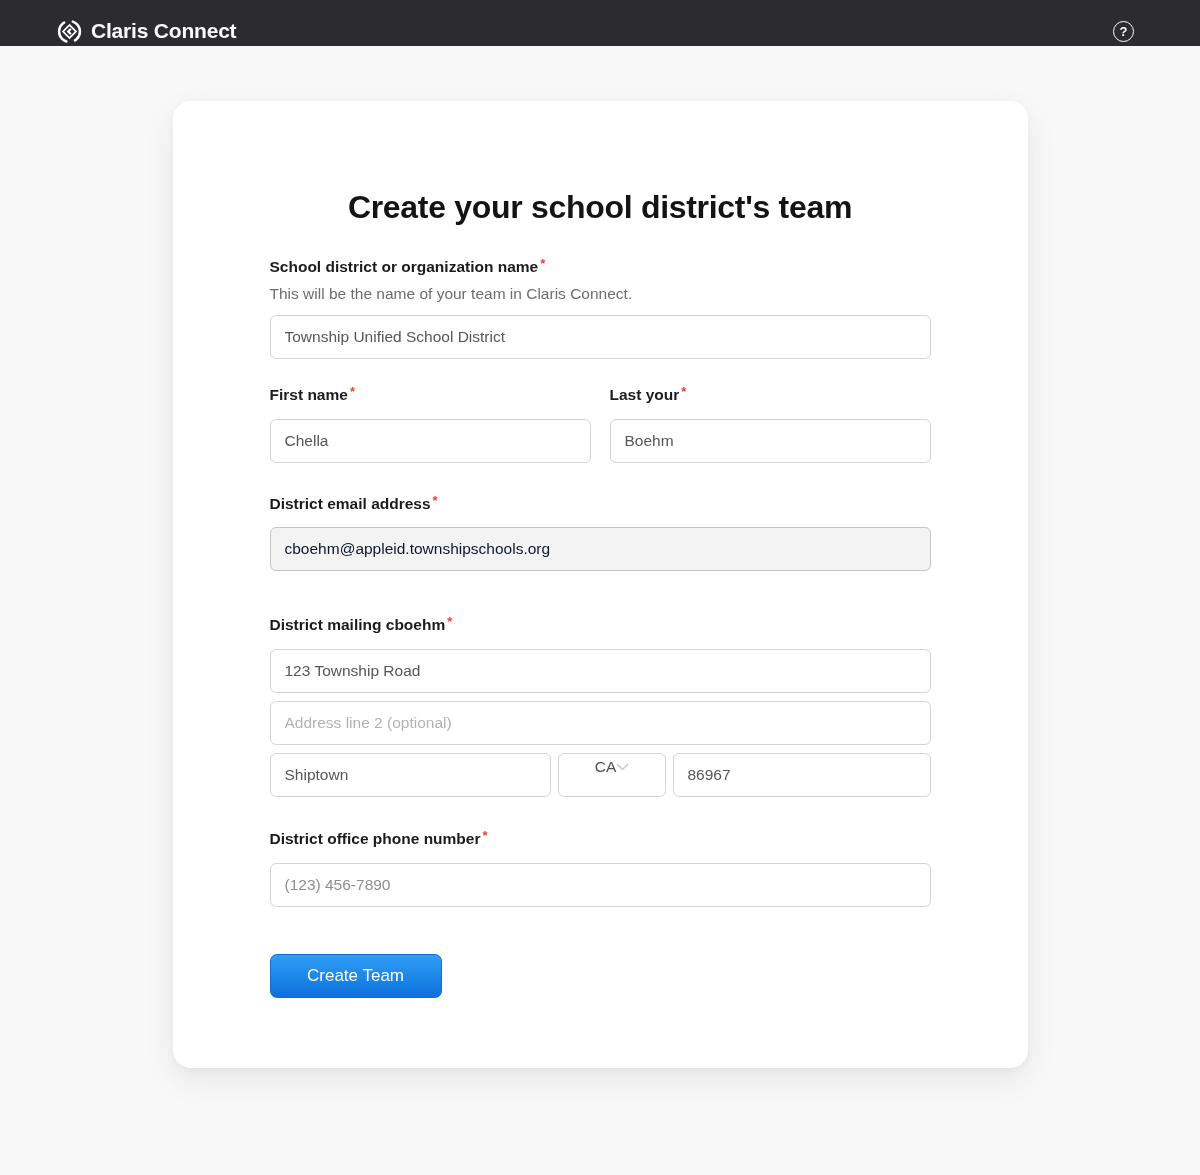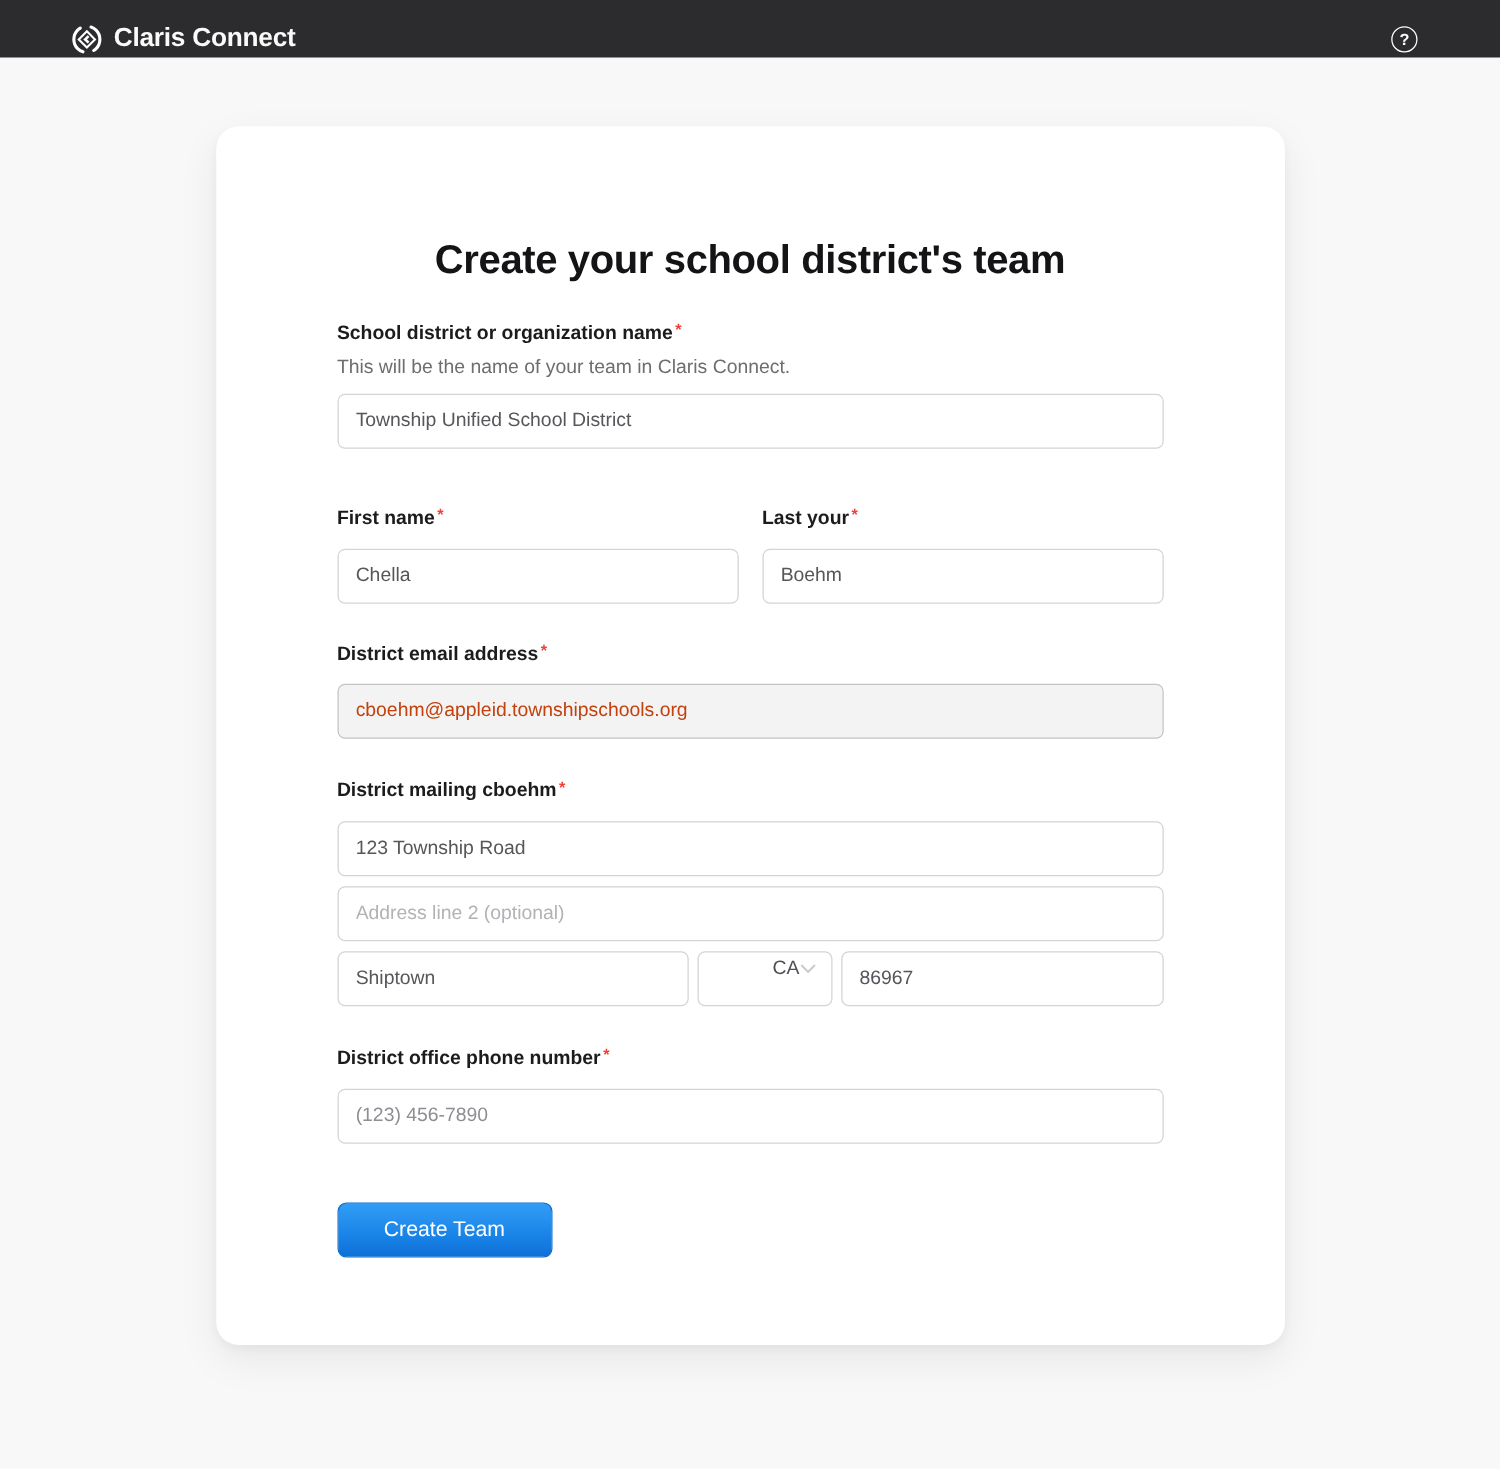--- a/index.html
+++ b/index.html
@@ -99,49 +99,49 @@
     font-family: "Liberation Sans", sans-serif;
     font-size: 15.5px;
     color: #56565b;
     outline: none;
   }
   .text-input::placeholder { color: #b2b2b7; }
   .phone-input::placeholder { color: #8e8e93; }
   .text-input.disabled {
     background: #f3f3f4;
     border-color: #c3c3c8;
-    color: #c2410c;
+    color: #0f172a;
   }
 
   .section-org .text-input { margin-top: 12px; }
-  .section-org { margin-bottom: 46px; }
+  .section-org { margin-bottom: 26px; }
 
   .names-row { display: flex; gap: 19px; margin-bottom: 31px; }
   .names-row .name-col { flex: 1; }
   .name-col .field-label { display: block; margin-bottom: 15px; }
 
-  .section-email { margin-bottom: 32px; }
+  .section-email { margin-bottom: 44px; }
   .section-email .field-label { display: block; margin-bottom: 14px; }
 
   .section-mailing { margin-bottom: 32px; }
   .section-mailing .field-label { display: block; margin-bottom: 15px; }
   .section-mailing .addr2 { margin-top: 8px; }
   .city-row { display: flex; gap: 7px; margin-top: 8px; }
   .city-input { width: 281px; }
   .zip-input { flex: 1; }
 
   .state-select {
     width: 108px;
     height: 44px;
     border: 1px solid #d4d4d8;
     border-radius: 6px;
     background: #ffffff;
     display: flex;
     align-items: center;
-    justify-content: flex-end;
+    justify-content: center;
     padding: 0 12px 16px 13px;
     cursor: pointer;
   }
   .state-select .state-value {
     font-size: 15.5px;
     color: #4f4f54;
   }
 
   .section-phone { margin-bottom: 47px; }
   .section-phone .field-label { display: block; margin-bottom: 15px; }

